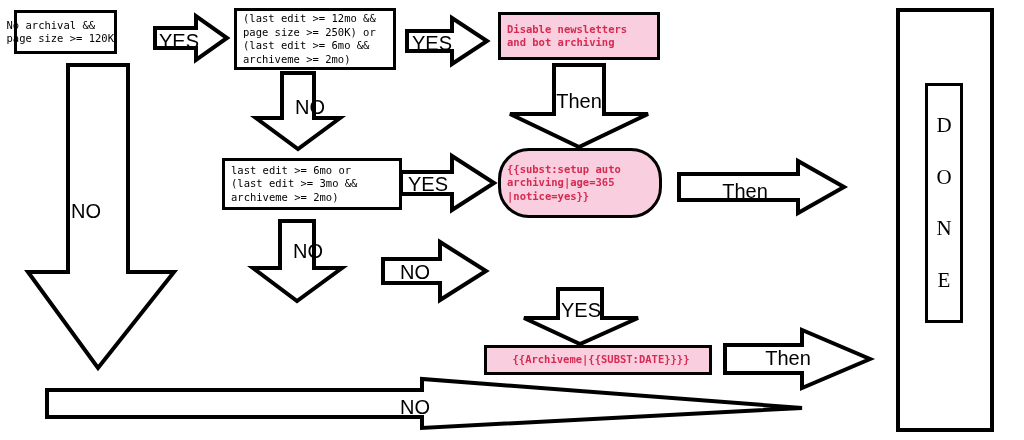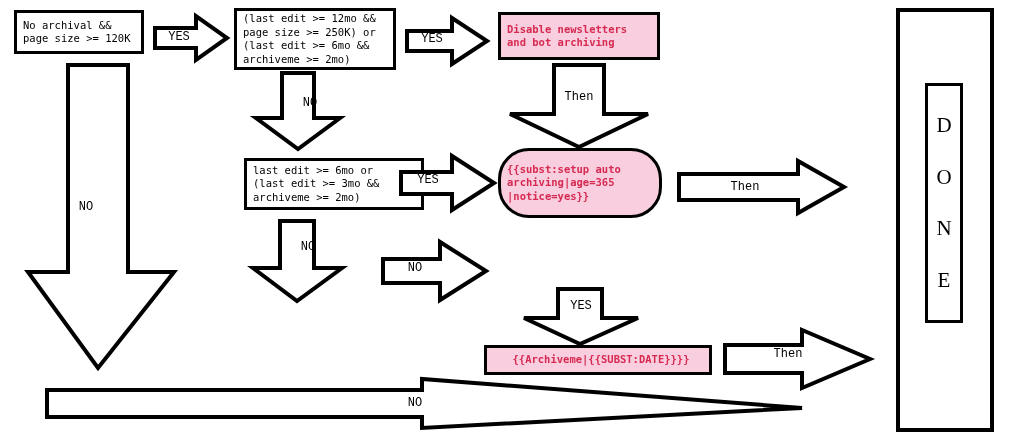--- a/index.html
+++ b/index.html
@@ -50,22 +50,22 @@
   }
   .arrow-svg polygon,
   .arrow-svg path {
     fill: #ffffff;
     stroke: #000000;
     stroke-width: 4;
     stroke-linejoin: miter;
   }
   .arrow-label {
     position: absolute;
-    font-family: Liberation Mono, monospace;
-    font-size: 12px;
+    font-family: Liberation Sans, sans-serif;
+    font-size: 20px;
     color: #000000;
     text-align: center;
     white-space: nowrap;
   }
   .done-outer {
     position: absolute;
     box-sizing: border-box;
     border: 4px solid #000000;
     background: #ffffff;
   }
@@ -84,21 +84,21 @@
     font-size: 21px;
     color: #000000;
     line-height: 1;
   }
 </style>
 </head>
 <body>
 
 <div id="canvas">
 
-  <div class="node" style="left:14px; top:10px; width:130px; height:44px;">
+  <div class="node" style="left:14px; top:10px; width:103px; height:44px;justify-content:flex-end;">
     <div class="txt">No archival &amp;&amp;
 page size &gt;= 120K</div>
   </div>
 
   <svg class="arrow-svg" style="left:152px; top:12px; width:78px; height:52px;" viewBox="0 0 78 52">
     <polygon points="3,16 44,16 44,4 75,26 44,48 44,36 3,36"></polygon>
   </svg>
   <div class="arrow-label" style="left:158px; top:30px; width:42px;">YES</div>
 
   <div class="node" style="left:234px; top:8px; width:162px; height:62px;">
@@ -126,21 +126,21 @@
   <svg class="arrow-svg" style="left:504px; top:62px; width:150px; height:88px;" viewBox="0 0 150 88">
     <polygon points="50,3 100,3 100,52 144,52 75,85 6,52 50,52"></polygon>
   </svg>
   <div class="arrow-label" style="left:548px; top:90px; width:62px;">Then</div>
 
   <svg class="arrow-svg" style="left:24px; top:62px; width:154px; height:312px;" viewBox="0 0 154 312">
     <polygon points="44,3 104,3 104,210 150,210 74,306 4,210 44,210"></polygon>
   </svg>
   <div class="arrow-label" style="left:56px; top:200px; width:60px;">NO</div>
 
-  <div class="node" style="left:244px; top:158px; width:180px; height:52px;">
+  <div class="node" style="left:222px; top:158px; width:180px; height:52px;">
     <div class="txt">last edit &gt;= 6mo or
 (last edit &gt;= 3mo &amp;&amp;
 archiveme &gt;= 2mo)</div>
   </div>
 
   <svg class="arrow-svg" style="left:398px; top:152px; width:100px; height:62px;" viewBox="0 0 100 62">
     <polygon points="3,20 54,20 54,4 96,31 54,58 54,42 3,42"></polygon>
   </svg>
   <div class="arrow-label" style="left:404px; top:173px; width:48px;">YES</div>
 

